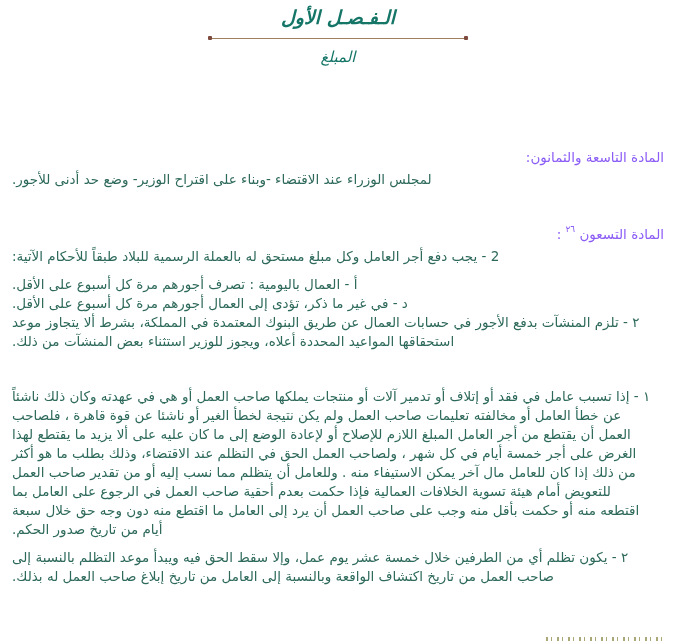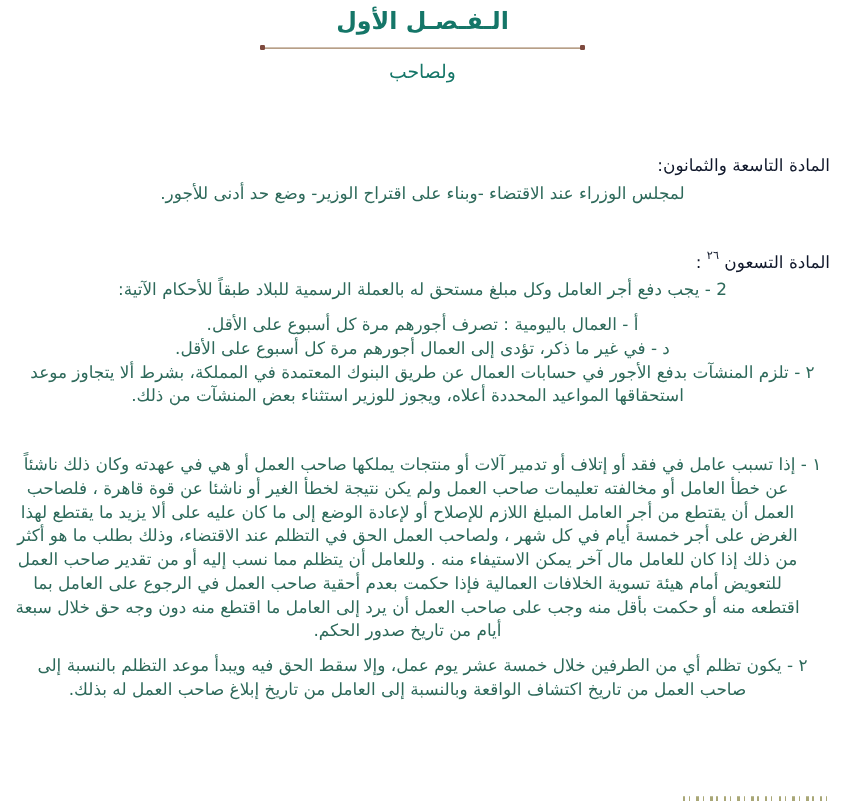--- a/index.html
+++ b/index.html
@@ -17,22 +17,23 @@
     direction: rtl;
     width: 678px;
     height: 641px;
     position: relative;
     box-sizing: border-box;
     padding: 6px 14px 0 12px;
     color: #2d695a;
   }
   .doc-header {
     text-align: center;
-    margin: 0 auto 22px auto;
+    margin: 0 auto 46px auto;
     width: 260px;
+    font-style: italic;
   }
   .doc-title {
     color: #157668;
     font-size: 19px;
     font-weight: 700;
     margin: 0 0 6px 0;
     line-height: 1.2;
   }
   .divider {
     display: flex;
@@ -55,38 +56,38 @@
   }
   .doc-subtitle {
     color: #157668;
     font-size: 15px;
     font-weight: 400;
     margin: 6px 0 0 0;
     line-height: 1.2;
   }
   .article { margin: 0 0 0 0; }
   .article-heading {
-    color: #0f172a;
+    color: #8b5cf6;
     font-size: 13.5px;
     font-weight: 400;
     margin: 0 0 3px 0;
     line-height: 19px;
   }
   .article-heading sup {
     font-size: 9px;
     line-height: 0;
     position: relative;
     top: -1px;
   }
   .body-text, .clause, .subclause {
     font-size: 13.5px;
     line-height: 19px;
     color: #2d695a;
     margin: 0;
-    text-align: center;
+    text-align: left;
   }
   .clause {
     padding-right: 24px;
     text-indent: -24px;
   }
   .subclause {
     padding-right: 26px;
     text-indent: -26px;
   }
   .gap-lg { height: 36px; }
@@ -113,21 +114,21 @@
 
 <div class="page">
 
   <div class="doc-header">
     <div class="doc-title">الـفـصـل الأول</div>
     <div class="divider">
       <span class="dot"></span>
       <span class="rule"></span>
       <span class="dot"></span>
     </div>
-    <div class="doc-subtitle">ولصاحب</div>
+    <div class="doc-subtitle">المبلغ</div>
   </div>
 
   <div class="gap-lg"></div>
 
   <section class="article">
     <h2 class="article-heading">المادة التاسعة والثمانون:</h2>
     <p class="body-text">لمجلس الوزراء عند الاقتضاء -وبناء على اقتراح الوزير- وضع حد أدنى للأجور.</p>
   </section>
 
   <div class="gap-lg"></div>

